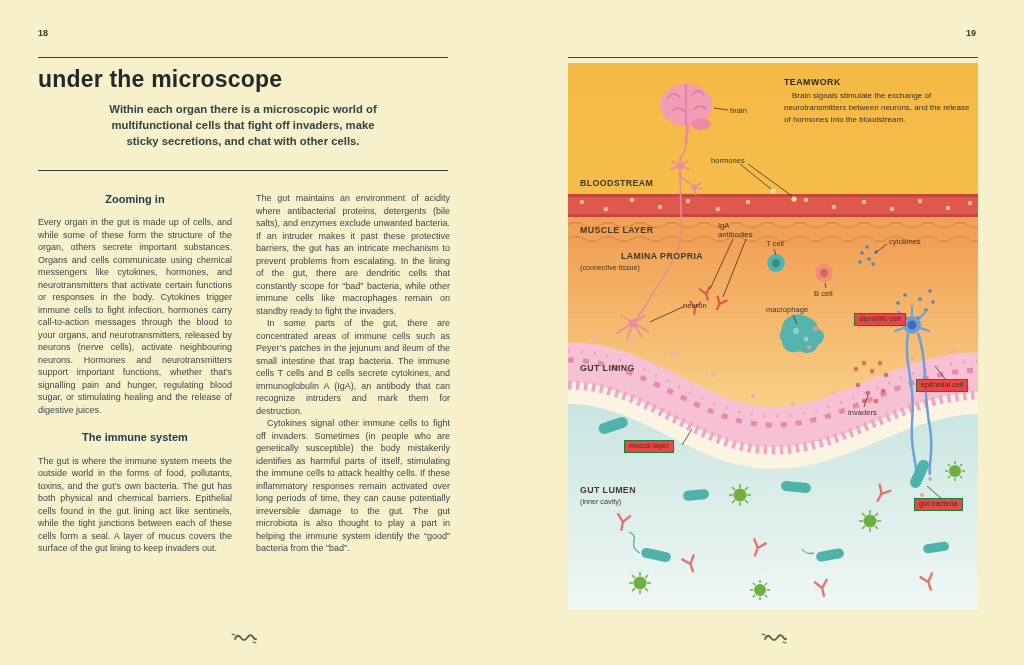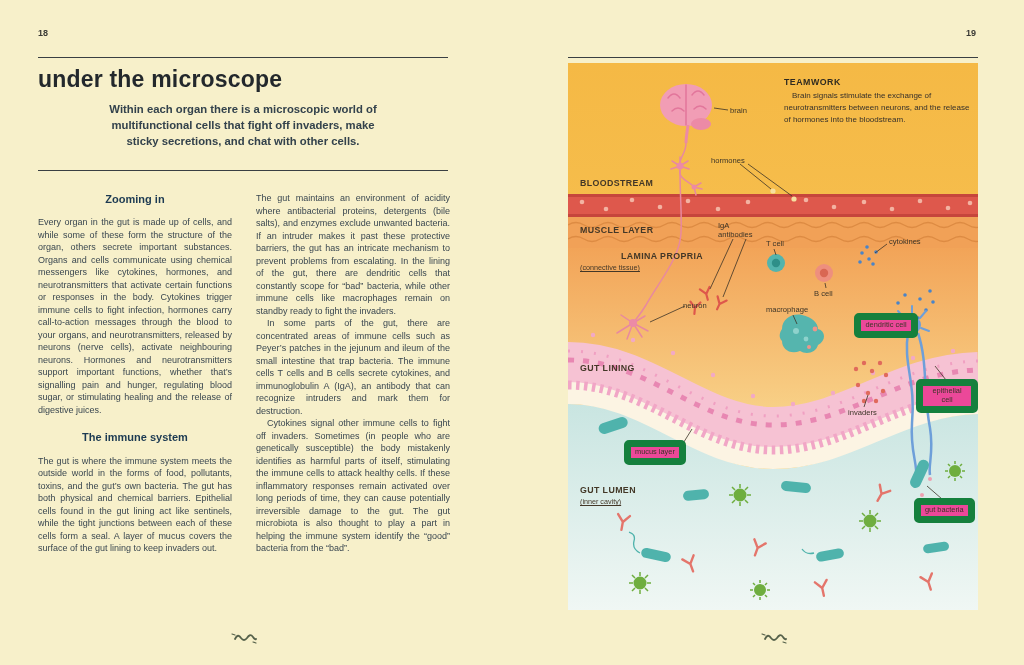--- a/index.html
+++ b/index.html
@@ -20,22 +20,22 @@
     margin:0 0 9px 0;}
   .col-heading.mid{margin-top:14px;}
   .col p{margin:0;}
   .col p.indent{text-indent:11px;}
 
   .diagram{position:absolute;left:568px;top:63px;width:410px;height:547px;}
   .diagram svg.art{position:absolute;left:0;top:0;}
 
   .d-label{position:absolute;font-size:7.6px;color:#3c3427;line-height:1.2;}
   .d-section{font-weight:bold;font-size:8.8px;letter-spacing:.4px;color:#433727;}
-  .d-sub{position:absolute;font-size:7.2px;color:#433727;text-decoration:underline;}
-  .d-box{background:#ec4899;border:7px solid #15803d;border-radius:5px;
+  .d-sub{position:absolute;font-size:7.2px;color:#433727;}
+  .d-box{background:#ef4444;border:1px solid #15803d;border-radius:0;
     padding:1px 4px;text-align:center;font-size:7.4px;}
 
   .teamwork{position:absolute;left:216px;top:14px;width:192px;color:#36302a;}
   .teamwork h4{margin:0 0 3px 0;font-size:8.8px;letter-spacing:.5px;color:#2f2a20;}
   .teamwork p{margin:0;font-size:8px;line-height:1.5;}
   .teamwork p.indent{text-indent:8px;}
 
   .foot-icon{position:absolute;}
 </style>
 </head>

